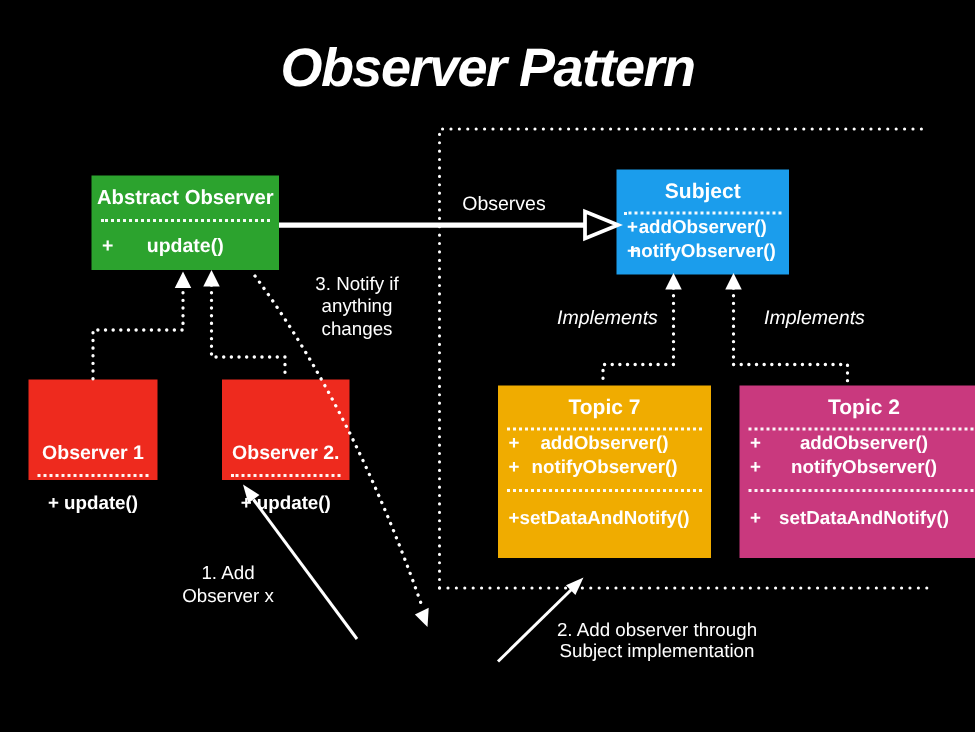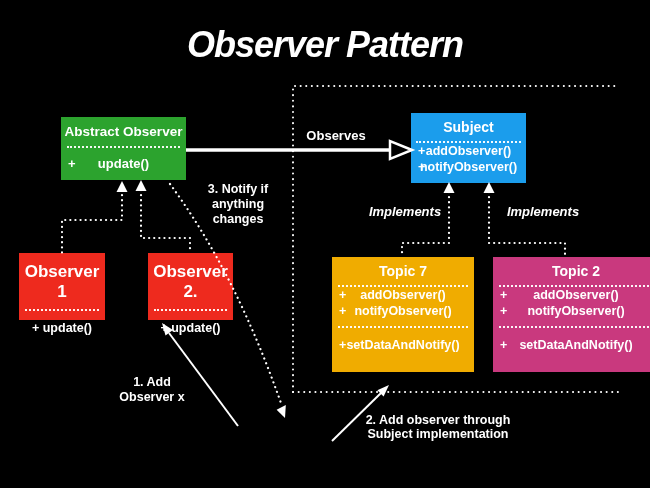--- a/index.html
+++ b/index.html
@@ -33,41 +33,41 @@
 
   .box-subject{left:411px;top:113px;width:115px;height:70px;background:var(--subject,#1B9DEC);}
   .box-subject .t{padding-top:6px;font-size:14px;}
   .box-subject .sep{margin-top:6px;margin-left:5px;margin-right:5px;}
   .box-subject .row{font-size:12.5px;line-height:16px;}
   .box-subject .row:first-of-type{margin-top:3px;}
 
   .box-observer{top:253px;width:86px;height:67px;background:var(--observer,#EE2A1E);}
   .box-o1{left:19px;}
   .box-o2{left:148px;width:85px;}
-  .box-observer .t{padding-top:9px;font-size:17px;}
+  .box-observer .t{padding-top:9px;font-size:13px;margin-top:32px;}
   .box-observer .sep{margin-top:7px;}
   .box-observer .row{margin-top:10px;font-size:12.5px;}
 
   .box-topic{top:257px;width:142px;height:115px;}
   .box-t1{left:332px;background:var(--topic1,#F0AC00);}
   .box-t2{left:493px;width:166px;background:var(--topic2,#C9397E);}
   .box-topic .t{padding-top:6px;font-size:14px;}
   .box-topic .sep{margin-top:6px;}
   .box-topic .row{font-size:12.5px;line-height:16px;}
   .box-topic .row:first-of-type{margin-top:4px;}
   .box-topic .sep2{margin-top:7px;}
   .box-topic .row.last{margin-top:9px;}
 
   .box-client{
     left:227px;top:428px;width:106px;height:42px;background:var(--client,#fff);
     border-radius:12px;color:#000;display:flex;align-items:center;justify-content:center;
     font-size:16px;font-weight:bold;z-index:2;
   }
 
-  .lbl{position:absolute;z-index:4;font-weight:bold;color:#fff;text-align:center;}
+  .lbl{position:absolute;z-index:4;font-weight:normal;color:#fff;text-align:center;}
   .lbl-observes{left:293px;top:128px;width:86px;font-size:13px;}
   .lbl-notify{left:200px;top:182px;width:76px;font-size:12.5px;line-height:15px;}
   .lbl-impl{width:84px;font-size:13px;font-style:italic;top:204px;}
   .lbl-impl-l{left:363px;}
   .lbl-impl-r{left:501px;}
   .lbl-add1{left:112px;top:375px;width:80px;font-size:12.5px;line-height:15px;}
   .lbl-add2{left:360px;top:413px;width:156px;font-size:12.5px;line-height:14px;}
 </style>
 </head>
 <body>

